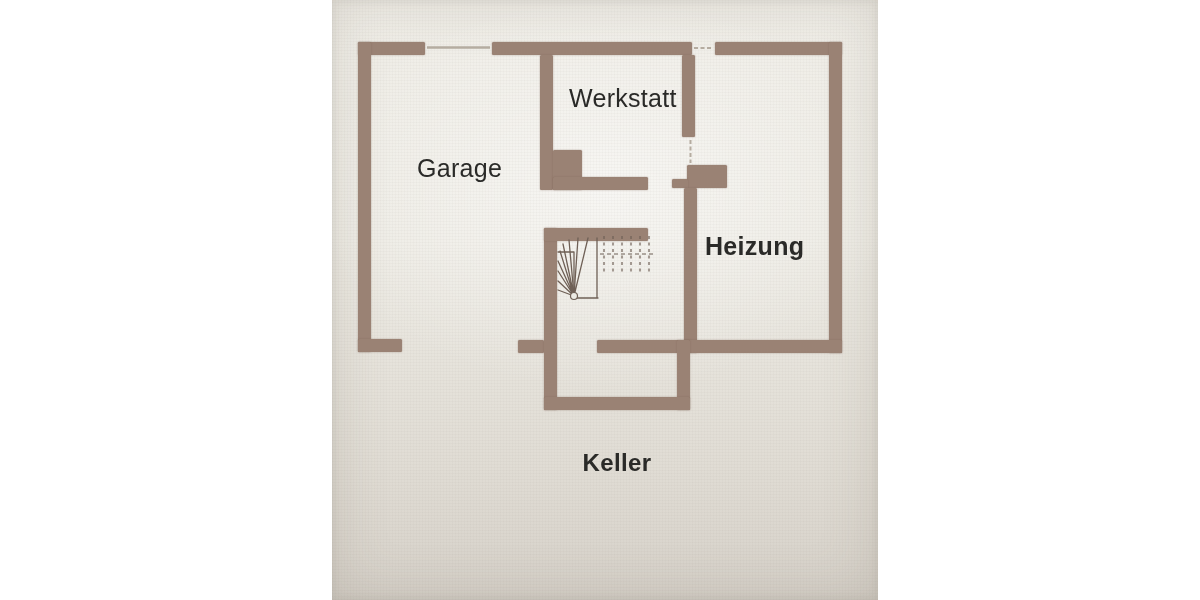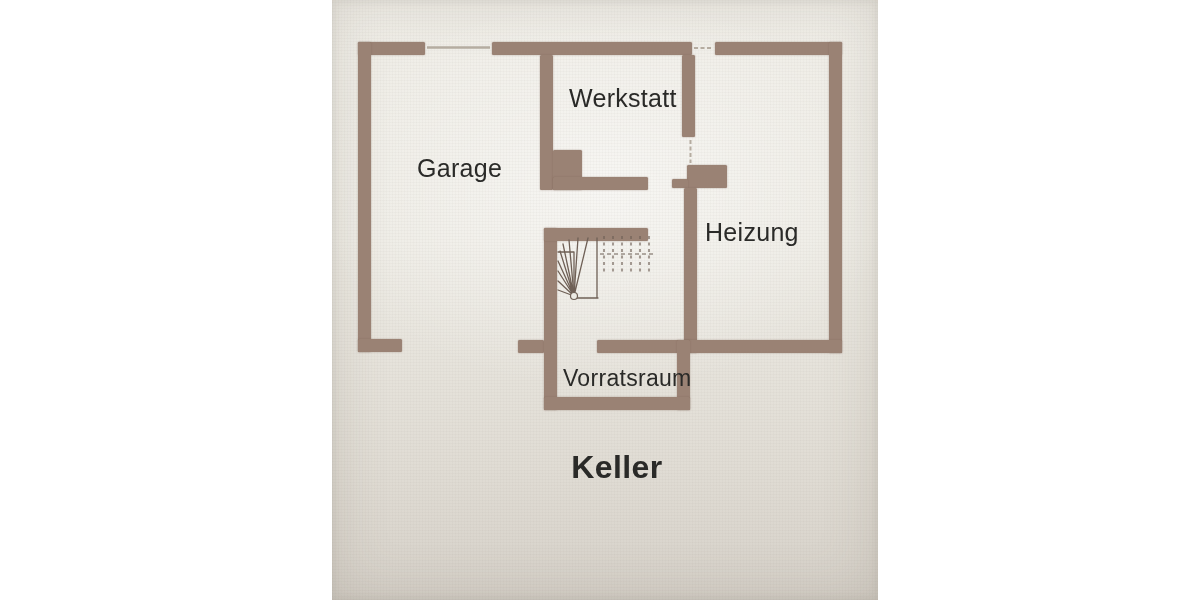--- a/index.html
+++ b/index.html
@@ -39,21 +39,21 @@
   .door{stroke:var(--door-line);stroke-width:2.5;fill:none;}
   .door-dash{stroke:var(--door-line);stroke-width:2;fill:none;stroke-dasharray:4 2.5;}
   .hub{stroke:var(--stair-line);stroke-width:1.2;fill:var(--paper);}
 
   
   .room-label{
     position:absolute;color:var(--text);font-size:25px;line-height:1;
     letter-spacing:.3px;white-space:nowrap;
   }
   .floor-label{
-    position:absolute;color:var(--text);font-weight:bold;font-size:32px;line-height:1;
+    position:absolute;color:var(--text);font-weight:bold;font-size:24px;line-height:1;
     letter-spacing:.4px;text-align:center;white-space:nowrap;
   }
 </style>
 </head>
 <body>
 
 <div class="canvas">
 
   <div class="photo"></div>
 
@@ -94,17 +94,16 @@
       <path class="tl" d="M574 296 L558 290 M574 296 L558 281 M574 296 L558 271 M574 296 L558 261 M574 296 L560 251 M574 296 L563 244 M574 296 L569 240 M574 296 L578 238 M574 296 L588 238"></path>
       <path class="tl" d="M597 238 V298 M574 298 H598 M574 252 V296 M558 252 H574"></path>
       <circle class="hub" cx="574" cy="296" r="3.5"></circle>
       <path class="tl-dash" d="M604 236 V273 M613 236 V273 M622 236 V273 M631 236 V273 M640 236 V273 M649 236 V273"></path>
       <path class="tl-dash-h" d="M600 254 H653"></path>
     </g>
   </svg>
 
   <span class="room-label" style="left:397px;top:156px;margin-left:20px;">Garage</span>
   <span class="room-label" style="left:569px;top:86px;text-align:center;">Werkstatt</span>
-  <span class="room-label" style="left:705px;top:220px;">Heizung</span>
-  <span class="room-label" style="left:563px;top:367px;font-size:23px;">Vorratsraum</span>
+  <span class="room-label" style="left:705px;top:234px;font-weight:bold;">Heizung</span>
   <span class="floor-label" style="left:557px;top:451px;width:120px;">Keller</span>
 
 </div>
 
 </body></html>

